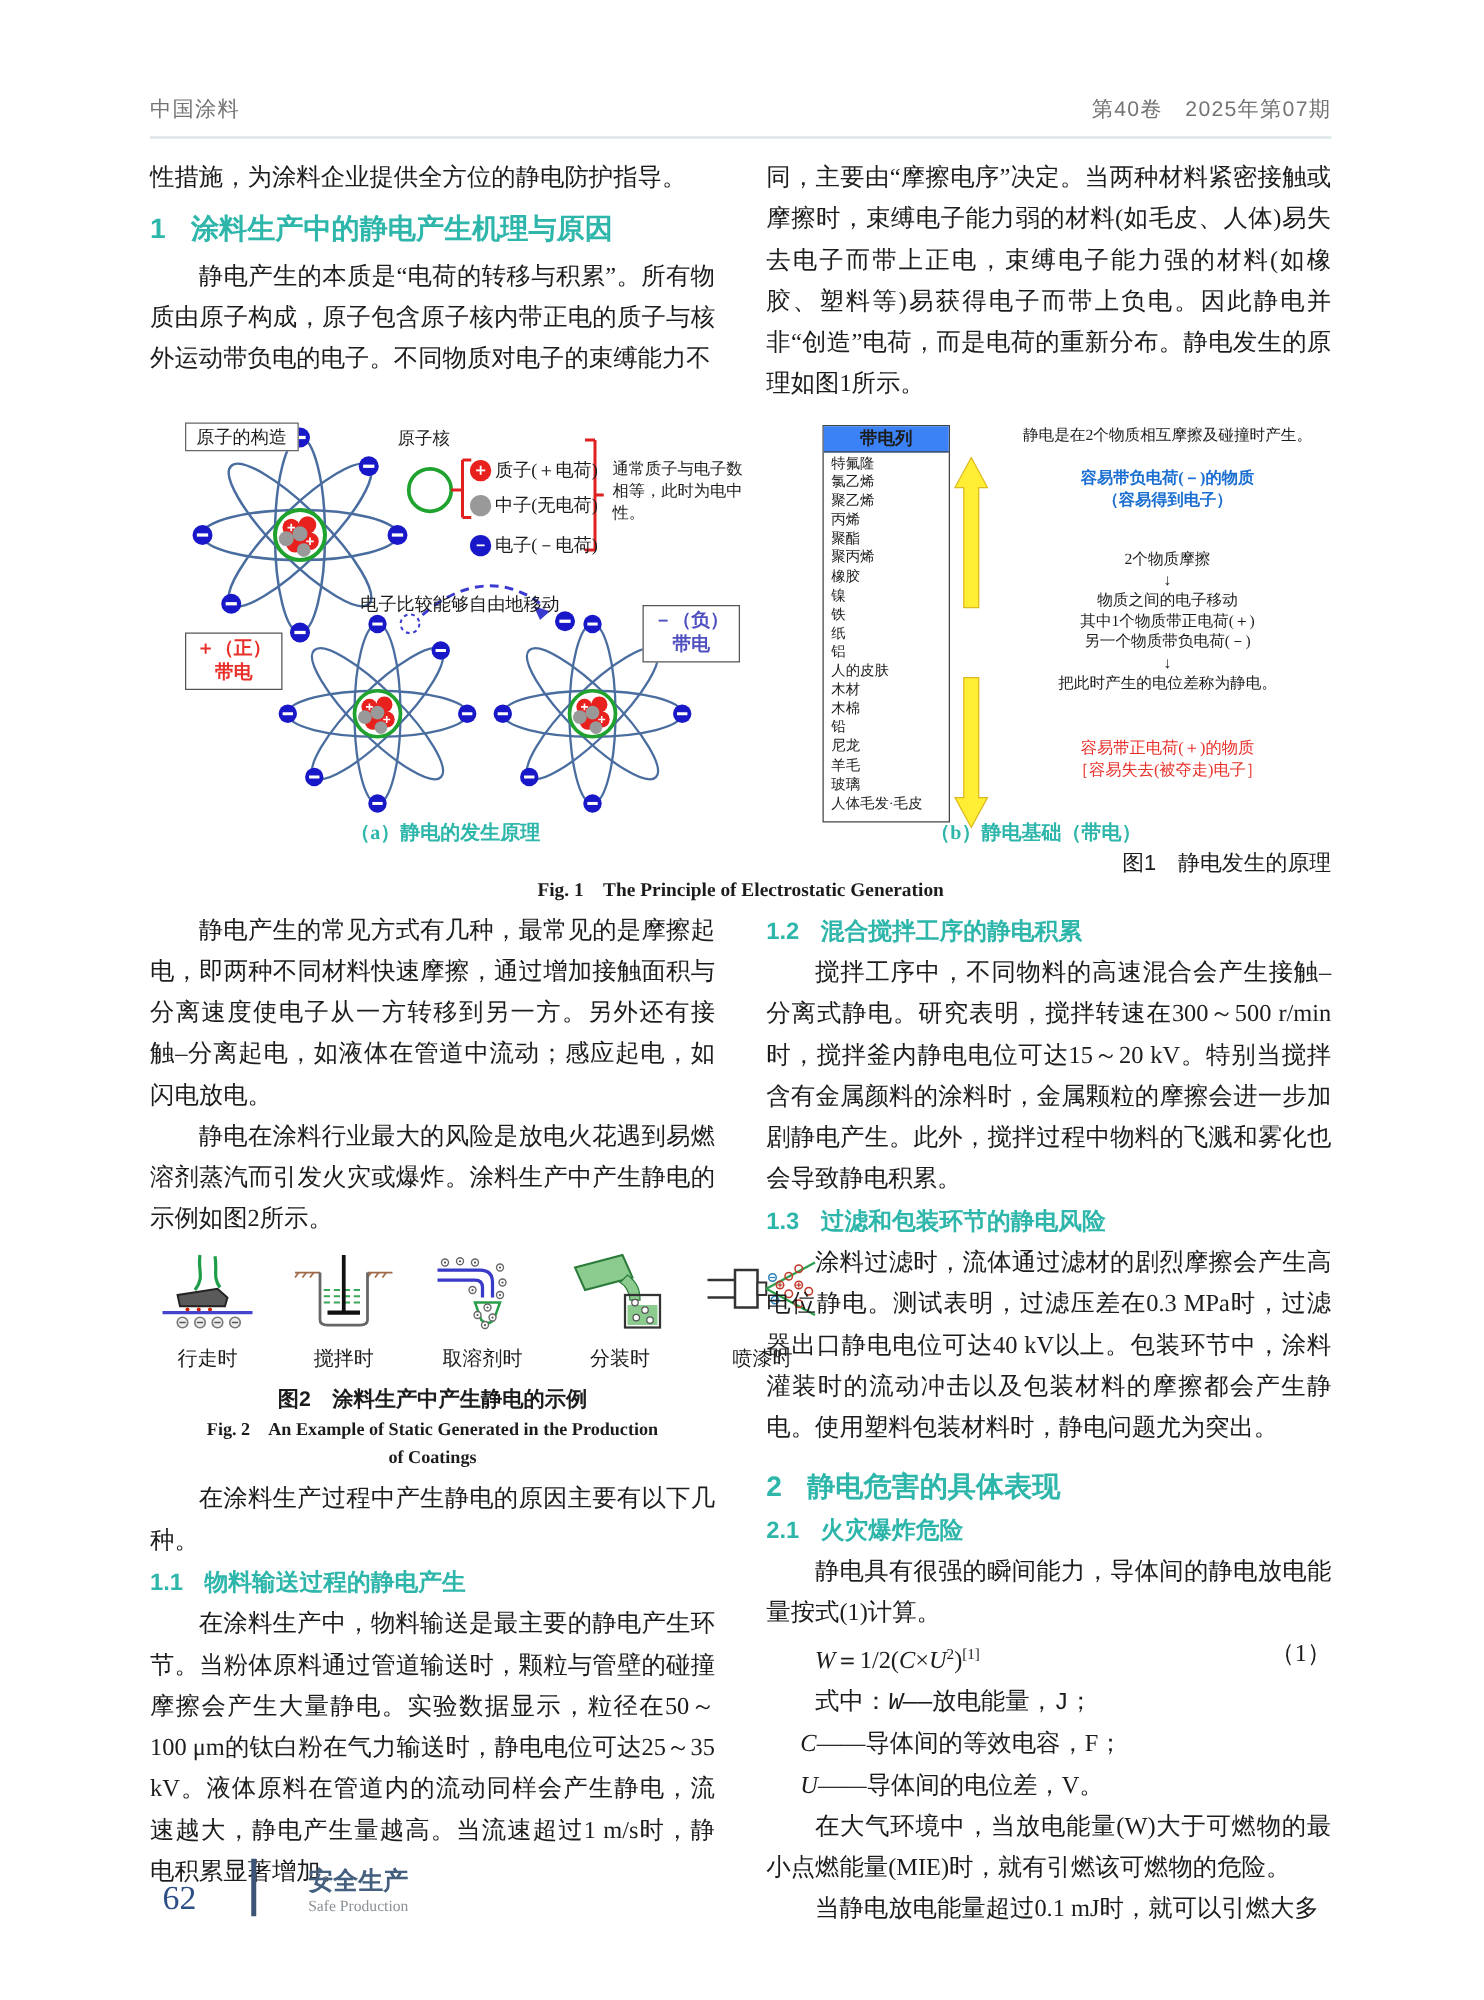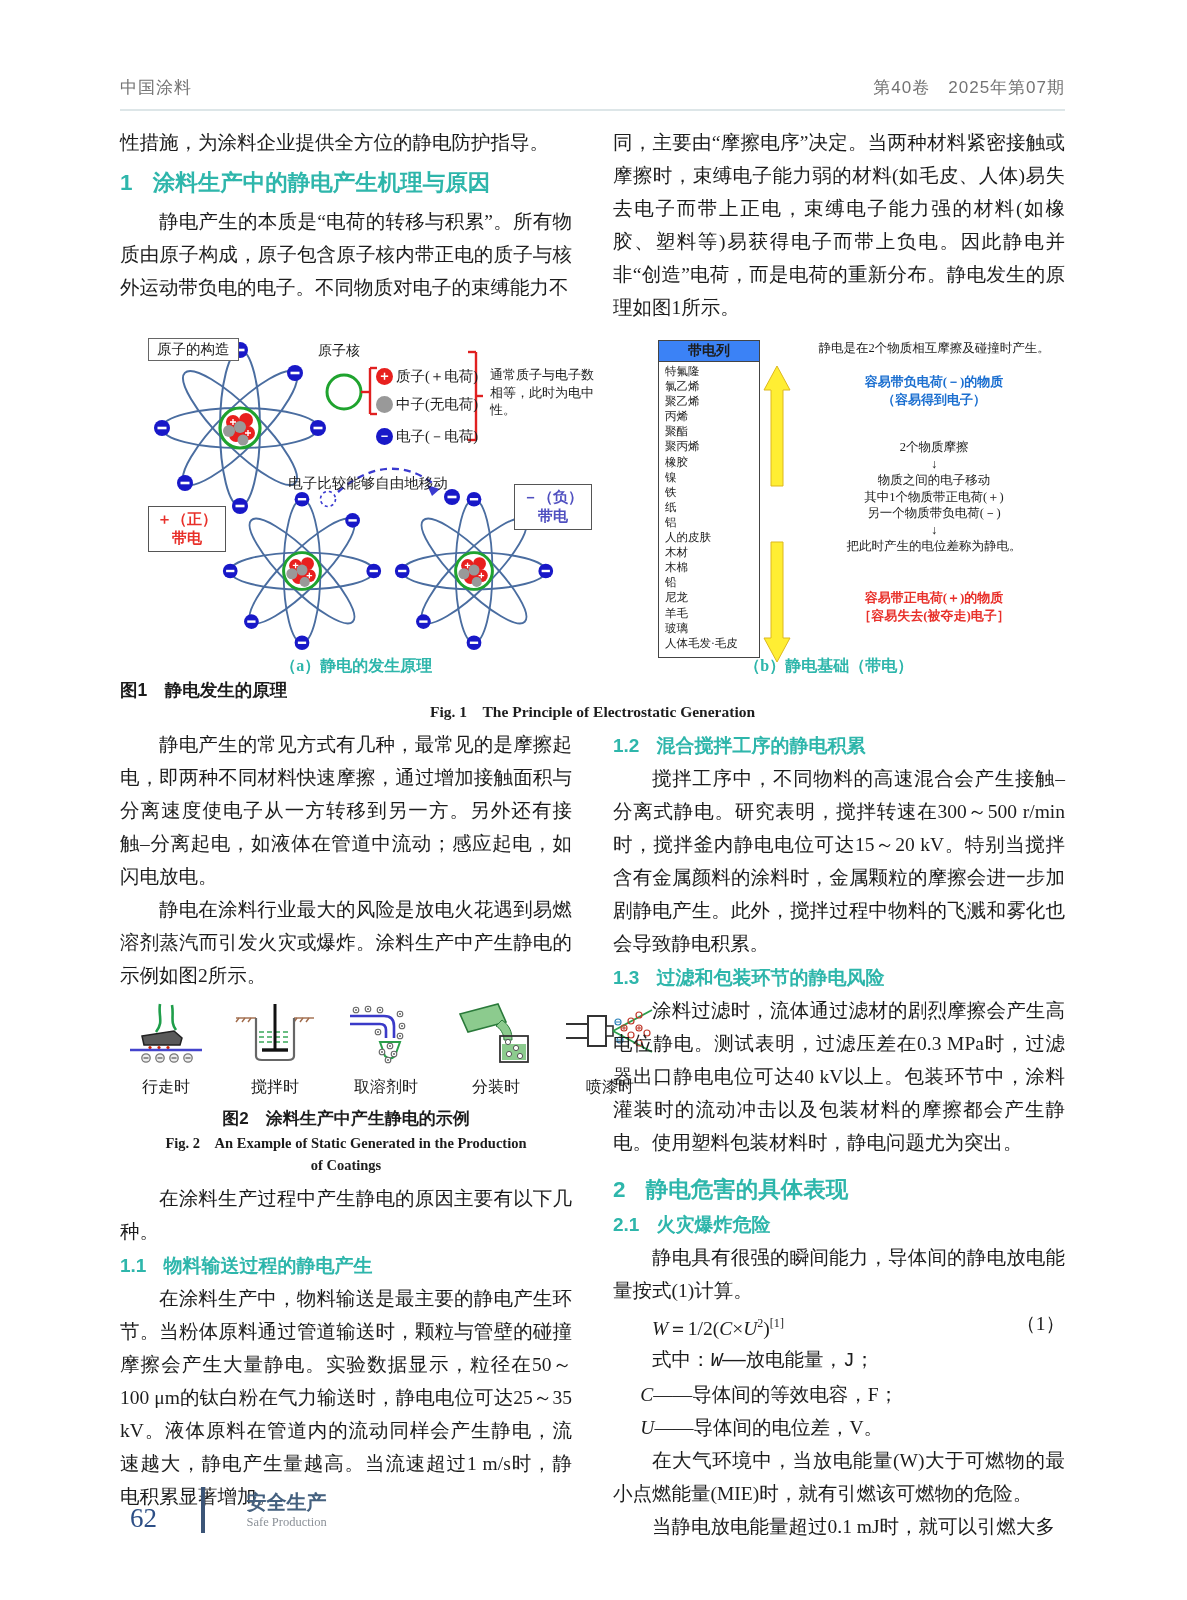--- a/index.html
+++ b/index.html
@@ -44,42 +44,42 @@
   .fig1-b{position:absolute;left:528px;top:4px;width:420px;height:316px;}
   .series{position:absolute;left:10px;top:0;width:100px;border:1.5px solid #444;background:#fff;}
   .series-h{background:#3b82f6;border-bottom:1.5px solid #444;text-align:center;font-weight:bold;
             font-size:14px;padding:1px 0;}
   .series ul{list-style:none;margin:2px 0 6px;padding:0 0 0 6px;font-size:11.5px;line-height:15.1px;}
   .series-arrows{position:absolute;left:114px;top:24px;}
   .b-notes{position:absolute;left:152px;top:0;width:268px;text-align:center;}
   .b-top{font-size:12.5px;margin-bottom:16px;}
   .b-neg{color:#1b6fd0;font-weight:bold;font-size:13px;line-height:18px;margin-bottom:30px;}
   .b-flow{font-size:12.5px;line-height:16.5px;margin-bottom:34px;}
-  .b-pos{color:#e8302a;font-weight:bold;font-size:13px;line-height:18px;}
+  .b-pos{color:#e8302a;font-weight:normal;font-size:13px;line-height:18px;}
   .fig1-caps{position:absolute;left:0;top:320px;width:945px;display:flex;}
   .cap-ab{width:50%;text-align:center;color:#2eb6ab;font-weight:bold;font-size:16px;}
-  .fig-zh{position:absolute;left:0;top:342px;width:945px;text-align:left;font-weight:bold;font-size:17.5px;
+  .fig-zh{position:absolute;left:0;top:342px;width:945px;text-align:right;font-weight:normal;font-size:17.5px;
           font-family:"Liberation Sans","DejaVu Sans",sans-serif;}
   .fig-en{position:absolute;left:0;top:366px;width:945px;text-align:center;font-weight:bold;font-size:15.5px;}
   
   .fig2{margin:10px 0 6px;}
   .fig2-icons{display:flex;justify-content:space-between;align-items:flex-end;padding:0 6px;gap:26px;}
   .f2icon{text-align:center;}
   .f2icon .lbl{font-size:16px;line-height:22px;margin-top:2px;}
   .fig2-zh{text-align:center;font-weight:bold;font-size:17px;line-height:26px;margin-top:8px;
            font-family:"Liberation Sans","DejaVu Sans",sans-serif;}
   .fig2-en{text-align:center;font-weight:bold;font-size:14.5px;line-height:22px;}
   
   .formula{display:flex;justify-content:space-between;padding-left:2em;}
   .var{font-style:italic;}
   sup{font-size:0.62em;}
   .where1{padding-left:2em;font-family:Liberation Mono, monospace;}
   .where2{padding-left:1.4em;}
   
-  .footer{position:absolute;left:130px;top:1487px;display:flex;align-items:center;gap:33px;}
+  .footer{position:absolute;left:130px;top:1487px;display:flex;align-items:flex-end;gap:33px;}
   .pg-num{font-size:27px;color:#2d4f86;margin-right:11px;align-self:flex-end;line-height:30px;}
   .ft-bar{width:3.5px;height:46px;background:#3c5577;margin-right:9px;}
   .ft-zh{font-family:"Liberation Sans","DejaVu Sans",sans-serif;font-weight:bold;font-size:20px;color:#44607e;line-height:24px;}
   .ft-en{font-size:12.5px;color:#8b9198;line-height:16px;}
 </style>
 </head>
 <body>
 
 <div class="page">
 

